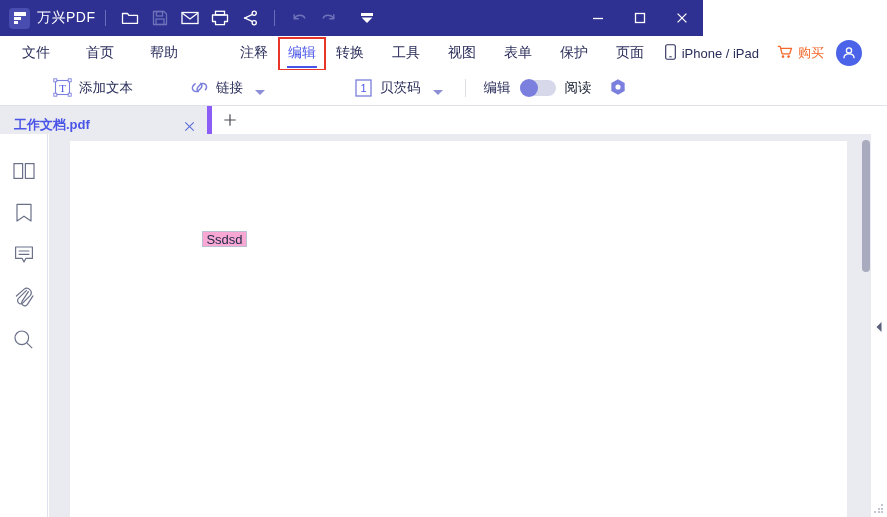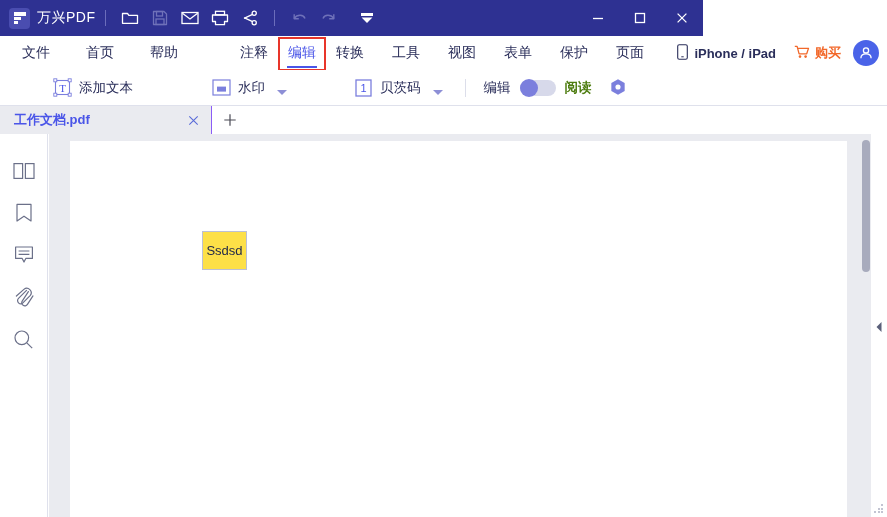--- a/index.html
+++ b/index.html
@@ -79,22 +79,22 @@
   }
   .menu-item.highlight::after {
     content: ""; position: absolute;
     left: -10px; right: -10px; top: 1px; bottom: -1px;
     border: 2px solid #e8352a;
   }
   .menu-spacer-lg { width: 62px; }
   .menu-gap { width: 36px; }
   .menu-gap-sm { width: 28px; }
   .right-menu {
-    position: absolute; right: 8px; top: 0;
-    height: 34px; display: flex; align-items: center; font-weight: bold;
+    position: absolute; right: 25px; top: 0;
+    height: 34px; display: flex; align-items: center;
   }
   .device-item {
     display: flex; align-items: center; gap: 6px;
     font-size: 13px; color: #2a2e5a; margin-right: 18px;
   }
   .buy-item {
     display: flex; align-items: center; gap: 5px;
     font-size: 13px; color: #f2682a; margin-right: 12px; text-align: center;
   }
   .avatar {
@@ -120,44 +120,44 @@
   .caret {
     width: 0; height: 0;
     border-left: 5px solid transparent;
     border-right: 5px solid transparent;
     border-top: 5px solid #8d8fd6;
     margin-left: 5px; margin-top: 9px;
   }
   .tool-sep { width: 1px; height: 18px; background: #dcdeea; }
   .switch-wrap { display: flex; align-items: center; gap: 9px; }
   .switch-label { font-size: 13.5px; color: #2a2e5a; }
-  .switch-label.off { color: #4d7c0f; font-weight: bold; }
+  .switch-label.off { color: #0f172a; }
   .switch {
     width: 36px; height: 16px; border-radius: 9px;
     background: #d7d9ea; position: relative;
   }
   .switch .knob {
     position: absolute; left: 0; top: -1px;
     width: 18px; height: 18px; border-radius: 50%;
     background: #7b7fdd;
   }
 
   
   .tabstrip {
     position: absolute; left: 0; top: 106px;
     width: 887px; height: 28px;
     background: #eaebf0;
     display: flex; align-items: flex-end;
   }
   .doctab {
     height: 28px; min-width: 212px;
     background: #eaebf0;
-    display: flex; align-items: center;
+    display: flex; align-items: flex-end;
     padding: 0 10px 0 14px;
-    border-right: 1px solid #8b5cf6;
+    border-right: 5px solid #8b5cf6;
   }
   .doctab .name {
     font-size: 13px; color: #4a55e8; font-weight: bold;
     flex: 1; white-space: nowrap;
   }
   .doctab .x {
     width: 16px; height: 16px;
     display: flex; align-items: center; justify-content: center;
   }
   .newtab {
@@ -196,23 +196,23 @@
     width: 838px; height: 383px;
     background: #eaebf0;
   }
   .page {
     position: absolute; left: 21px; top: 7px;
     width: 777px; height: 376px;
     background: #ffffff;
   }
   .textbox {
     position: absolute; left: 132px; top: 90px;
-    width: 45px; height: 39px;
+    width: 45px; height: 16px;
     border: 1px solid #bcc0d4;
-    background: #fde047;
+    background: #f9a8d4;
     display: flex; align-items: center; justify-content: center; text-align: right;
   }
   .textbox span { font-size: 13px; color: #232a4a; }
 
   
   .vscroll-track {
     position: absolute; right: 16px; top: 0;
     width: 10px; height: 383px; background: #eaebf0;
   }
   .vscroll-thumb {
@@ -392,32 +392,32 @@
             <rect x="0.8" y="15.2" width="3" height="3" fill="#ffffff" stroke="#7b7fdd" stroke-width="0.9"></rect>
             <rect x="15.2" y="15.2" width="3" height="3" fill="#ffffff" stroke="#7b7fdd" stroke-width="0.9"></rect>
           </svg>
       </span>
       <span class="lbl">添加文本</span>
     </div>
     <div style="width:28px"></div>
 
     <div style="width:28px"></div>
 
-    <div style="width:22px"></div>
-
     <div class="tool">
       <span class="ico">
-        <svg width="19" height="17" viewBox="0 0 19 17">
-            <rect x="1" y="1" width="17" height="15" fill="none" stroke="#7b7fdd" stroke-width="1.2"></rect>
-            <rect x="5" y="7.6" width="9" height="5" fill="#7b7fdd"></rect>
+        <svg width="19" height="19" viewBox="0 0 19 19">
+            <path d="M10.8 5.2a3.6 3.6 0 0 1 0 5.1l-2.2 2.2a3.6 3.6 0 0 1-5.1-5.1l1.6-1.6" fill="none" stroke="#7b7fdd" stroke-width="1.5" stroke-linecap="round"></path>
+            <path d="M8.2 13.8a3.6 3.6 0 0 1 0-5.1l2.2-2.2a3.6 3.6 0 0 1 5.1 5.1" fill="none" stroke="#7b7fdd" stroke-width="1.5" stroke-linecap="round"></path>
           </svg>
       </span>
-      <span class="lbl">水印</span>
+      <span class="lbl">链接</span>
       <span class="caret"></span>
     </div>
+    <div style="width:22px"></div>
+
     <div style="width:22px"></div>
 
     <div style="width:22px"></div>
 
     <div style="width:22px"></div>
 
     <div class="tool">
       <span class="ico">
         <svg width="17" height="18" viewBox="0 0 17 18">
             <rect x="1" y="1" width="15" height="16" fill="none" stroke="#7b7fdd" stroke-width="1.3"></rect>

